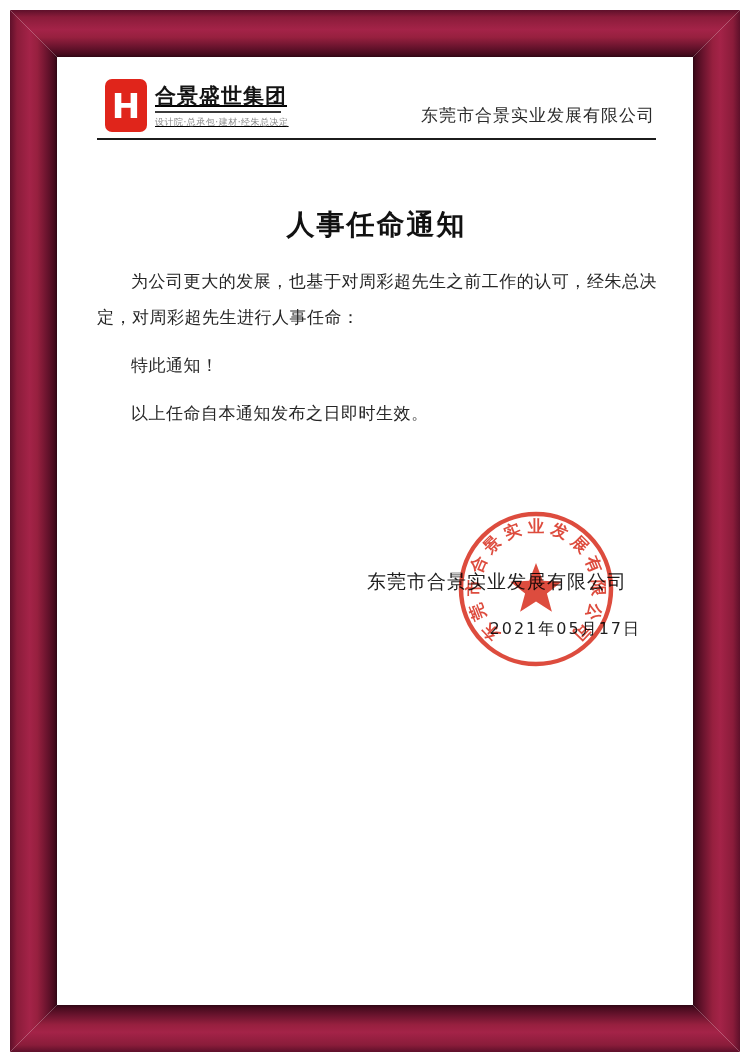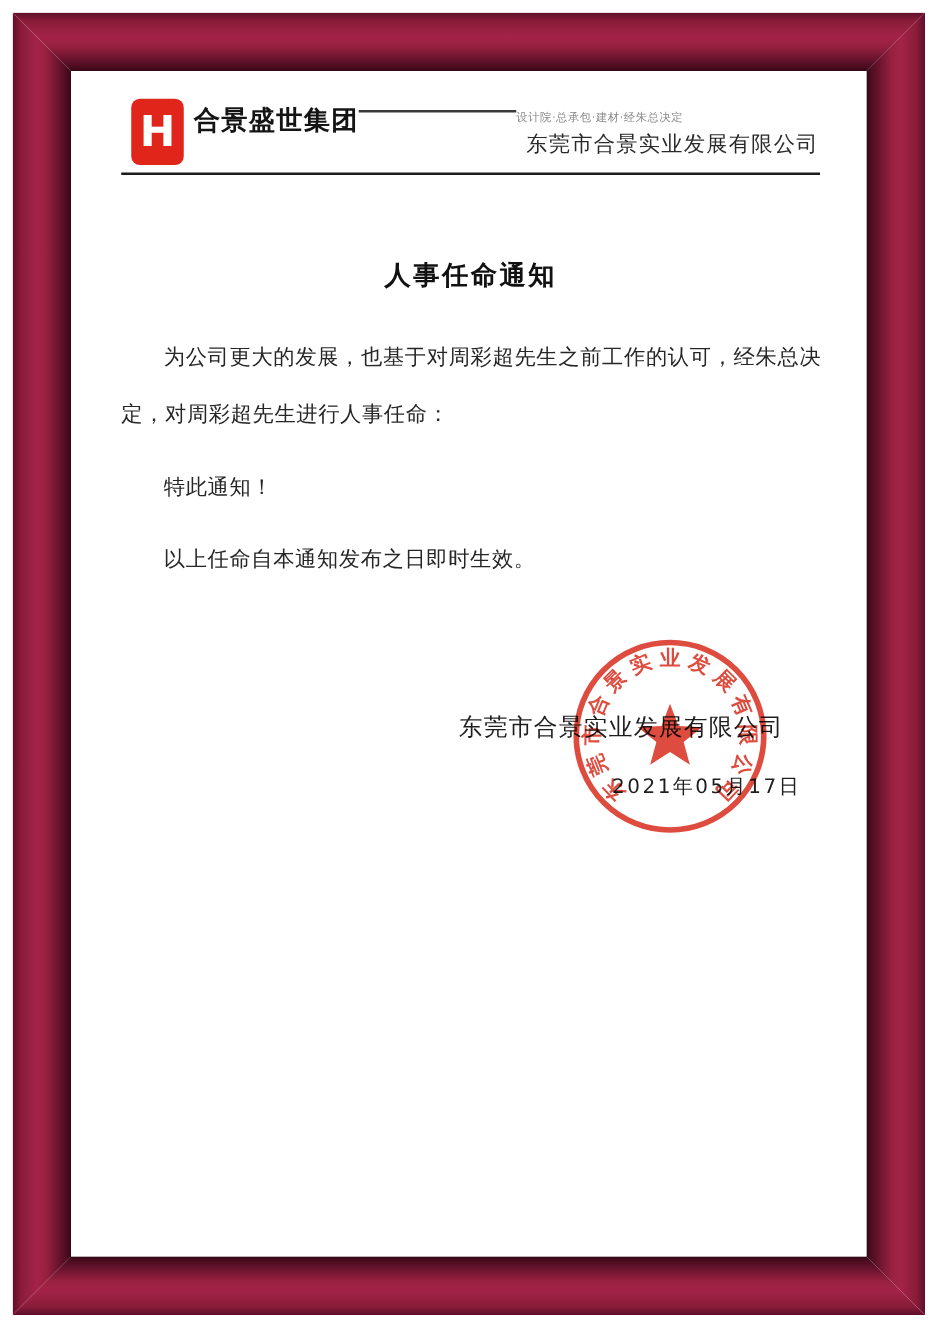--- a/index.html
+++ b/index.html
@@ -59,21 +59,21 @@
   .logo-mark {
     width: 42px; height: 53px;
     background: #e0251b;
     border-radius: 7px;
     display: flex; align-items: center; justify-content: center;
     color: #ffffff;
     font-size: 34px;
     font-weight: bold;
     line-height: 1;
   }
-  .logo-text { display: flex; flex-direction: row; padding-top: 6px; }
+  .logo-text { display: flex; flex-direction: column; padding-top: 6px; text-decoration: underline; }
   .logo-name {
     font-size: 21px;
     font-weight: bold;
     color: #141414;
     letter-spacing: 1px;
     line-height: 1.1;
   }
   .logo-rule {
     height: 2px;
     background: #3a3a3a;
@@ -100,35 +100,35 @@
     top: 81px; left: 40px; right: 37px;
     height: 2px;
     background: #1c1c1c;
   }
 
   
   .doc-title {
     position: absolute;
     top: 149px; left: 40px; right: 37px;
     text-align: center;
-    font-size: 21px;
+    font-size: 28px;
     font-weight: bold;
     color: #111111;
     letter-spacing: 2px;
   }
   .doc-body {
     position: absolute;
     top: 206px; left: 40px; right: 36px;
     font-size: 17px;
     color: #262626;
     letter-spacing: 0.5px;
   }
   .doc-body p {
     text-indent: 2em;
-    line-height: 46px;
+    line-height: 36px;
     margin-bottom: 12px;
     text-align: justify;
   }
 
   
   .sig-company {
     position: absolute;
     top: 512px; right: 66px;
     font-size: 19px;
     color: #1e1e1e;

